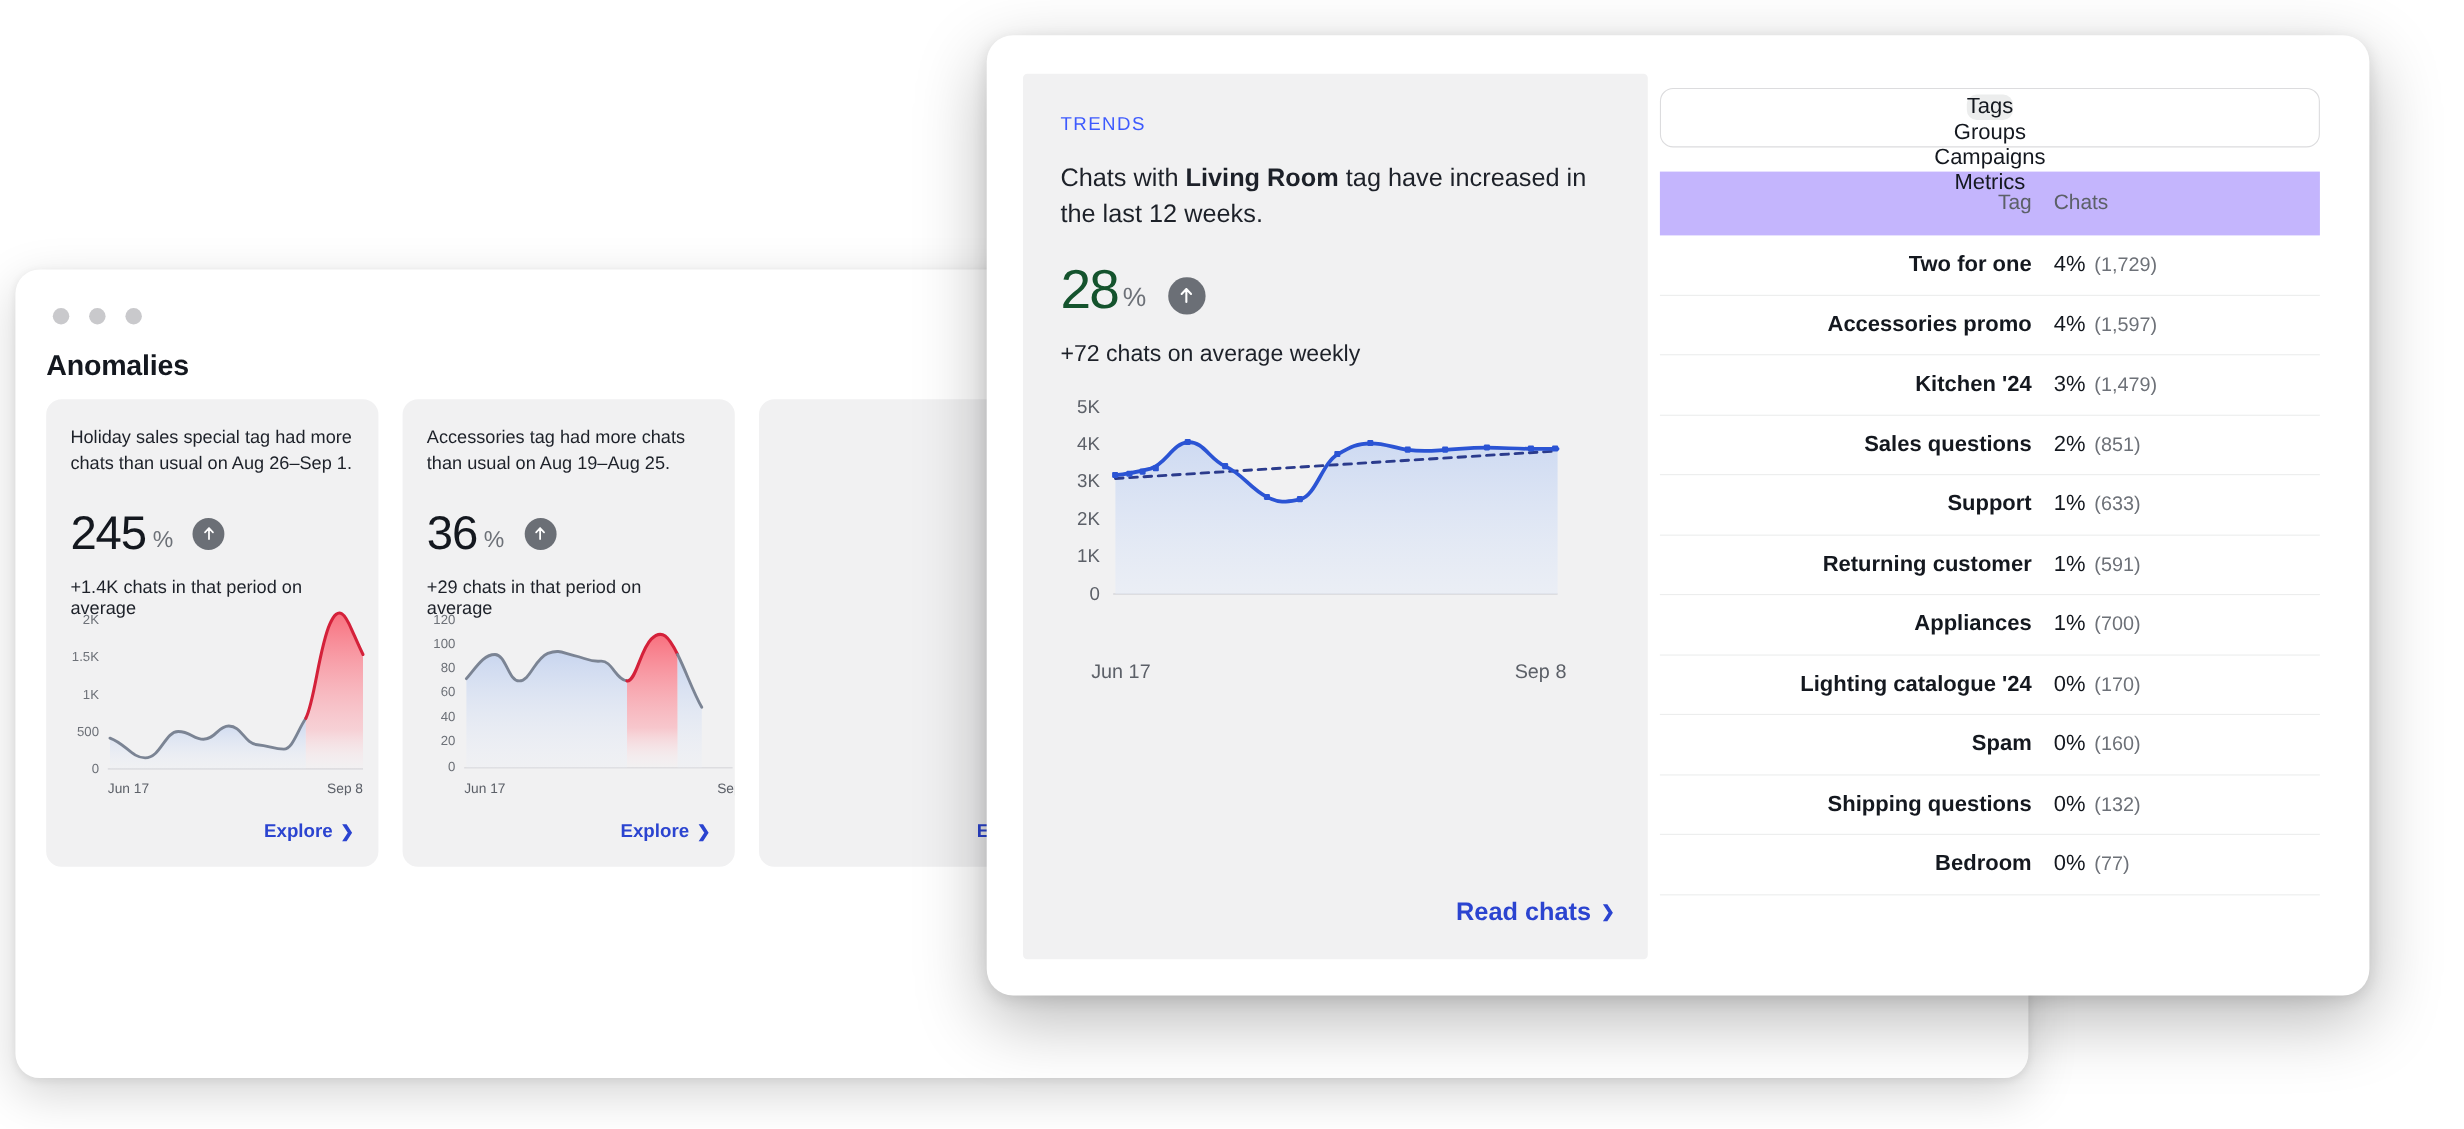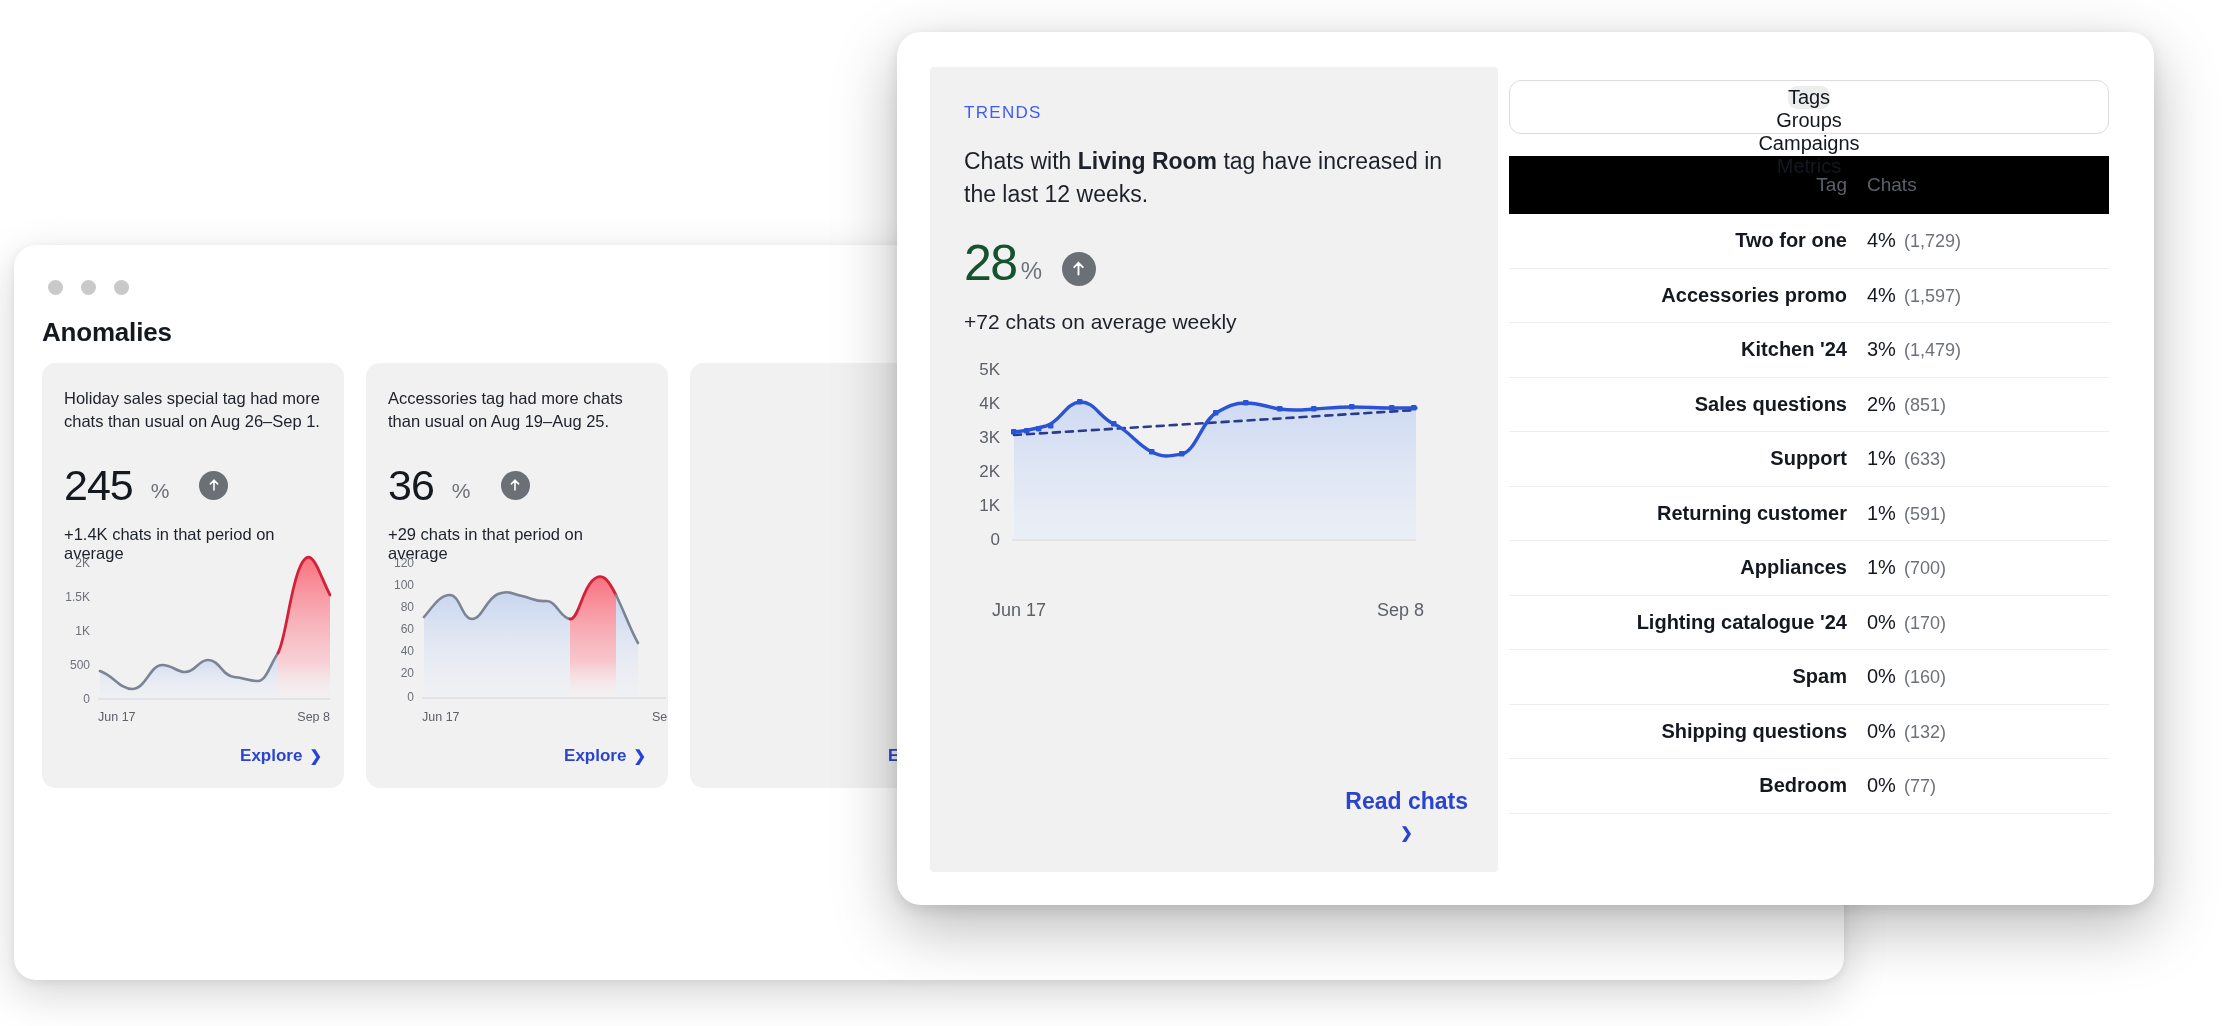--- a/index.html
+++ b/index.html
@@ -38,21 +38,21 @@
     border-radius: 14px;
     position: relative;
     padding: 24px 22px 0 22px;
     flex: 0 0 auto;
     overflow: hidden;
   }
   .acard-head {
     font-size: 16.5px; line-height: 1.42; color: #1d2129; font-weight: 400;
   }
   .acard-head b { font-weight: 400; }
-  .metric-row { display: flex; align-items: center; margin-top: 30px; gap: 16px; }
+  .metric-row { display: flex; align-items: center; margin-top: 30px; gap: 4px; }
   .metric-num { font-size: 43px; font-weight: 400; color: #14181f; letter-spacing: -1px; line-height: 1; }
   .metric-pct { font-size: 21px; color: #6d7178; margin-left: 2px; align-self: flex-end; padding-bottom: 4px; }
   .arrow-badge {
     width: 29px; height: 29px; border-radius: 50%;
     background: #6b6f76; margin-left: 14px;
     display: flex; align-items: center; justify-content: center;
   }
   .arrow-badge svg { display:block; }
   .metric-sub { margin-top: 18px; font-size: 16.5px; color: #1d2129; }
 
@@ -106,41 +106,41 @@
   .trends-chart { margin-top: 24px; width: 460px; height: 228px; }
   .trends-xaxis {
     display: flex; justify-content: space-between;
     width: 460px; margin-top: 14px;
     font-size: 18px; color: #5c6068;
     padding-left: 28px;
   }
   .read-chats {
     position: absolute; right: 30px; bottom: 30px;
     display: flex; align-items: center; gap: 9px;
-    font-size: 23px; font-weight: 700; color: #2b44d0; cursor: pointer; flex-direction: column;
+    font-size: 23px; font-weight: 700; color: #2b44d0; cursor: pointer;
   }
 
   
   .tags-panel { position: absolute; left: 612px; top: 48px; width: 600px; }
   .tabs {
     display: flex; align-items: center;
     border: 1px solid #dcdcde; border-radius: 12px;
     height: 54px; padding: 5px; background: #fff; flex-direction: column;
   }
   .tab {
     flex: 1; height: 100%;
     display: flex; align-items: center; justify-content: center;
     font-size: 20px; color: #14181f; font-weight: 400;
     border-radius: 9px; cursor: pointer;
   }
   .tab.active { background: #eceded; font-weight: 400; }
 
   .thead {
     display: flex; align-items: center;
-    height: 58px; background: #000000; margin-top: 22px;
+    height: 58px; background: #c4b5fd; margin-top: 22px;
     font-size: 19px; color: #5c6068;
   }
   .th-tag { width: 352px; text-align: right; padding-right: 14px; }
   .th-chats { flex: 1; text-align: left; padding-left: 6px; }
   .trow {
     display: flex; align-items: center; height: 54.5px;
     border-bottom: 1px solid #eceded;
     font-size: 20px;
   }
   .trow:first-of-type { border-top: none; }

